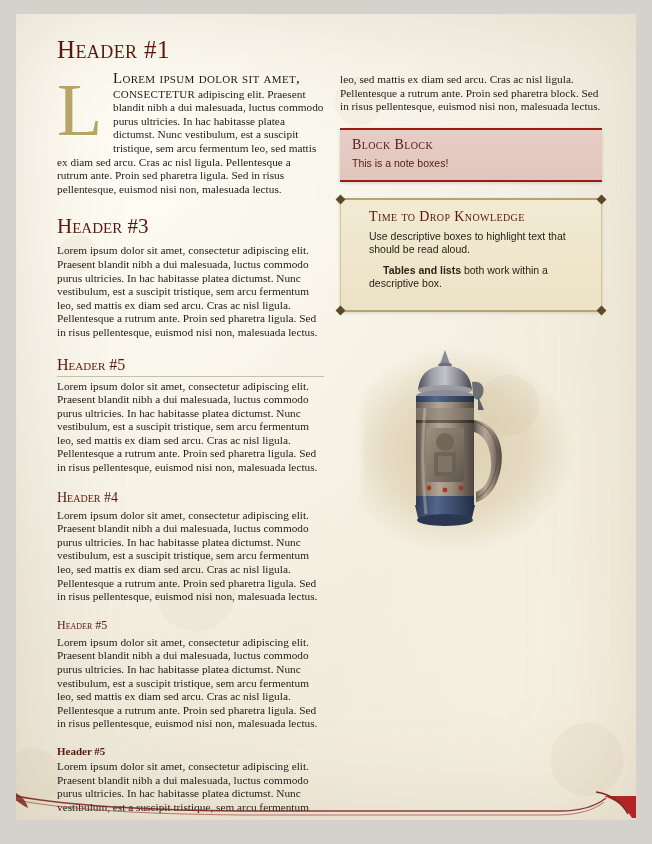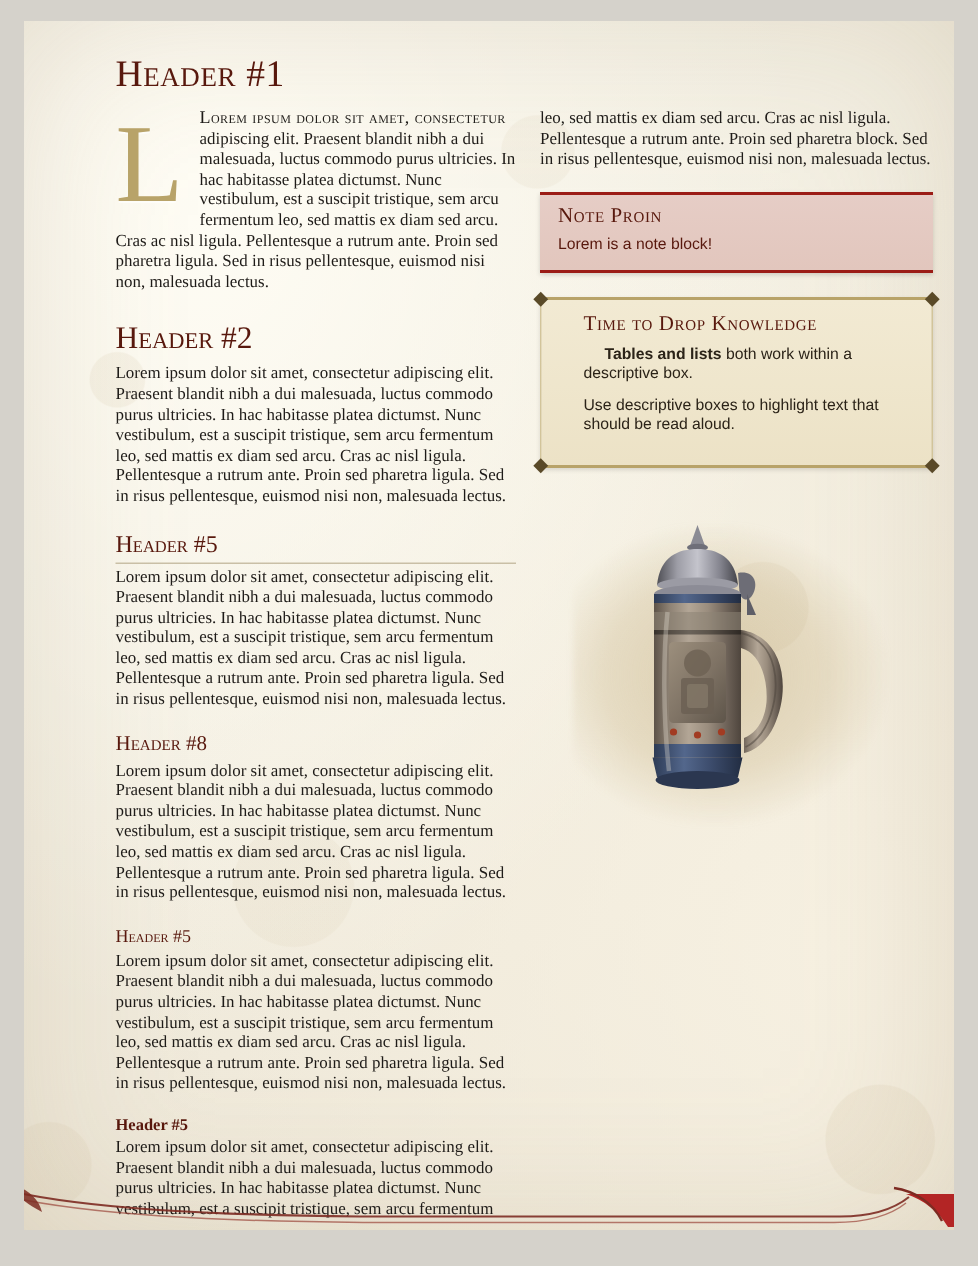--- a/index.html
+++ b/index.html
@@ -55,21 +55,20 @@
   
   #content {
     position: absolute;
     left: 0; top: 0;
     width: 652px;
     height: 800px;
   }
   .col {
     position: absolute;
     top: 36px;
-    margin-left: 20px;
   }
   #col-left  { left: 57px;  width: 267px; }
   #col-right { left: 340px; width: 262px; }
 
   
   .h1 {
     font-family: "Liberation Serif", serif;
     font-variant: small-caps;
     color: #58180d;
     font-size: 25px;
@@ -123,21 +122,21 @@
   p.body {
     font-family: "Liberation Serif", serif;
     font-size: 11.3px;
     line-height: 13.6px;
     color: #1e1b18;
     margin: 0 0 8px 0;
     text-align: left;
   }
   .smallcaps-lead {
     font-variant: small-caps;
-    font-size: 12px;
+    font-size: 15px;
     letter-spacing: 0.3px;
   }
 
   
   .dropcap-wrap {
     position: relative;
     min-height: 86px;
   }
   .dropcap {
     float: left;
@@ -256,54 +255,54 @@
 
     <div class="col" id="col-left">
 
       <h1 class="h1">Header #1</h1>
 
       <div class="dropcap-wrap">
         <span class="dropcap">L</span>
         <p class="body"><span class="smallcaps-lead">Lorem ipsum dolor sit amet, consectetur</span><span> adipiscing elit. Praesent blandit nibh a dui malesuada, luctus commodo purus ultricies. In hac habitasse platea dictumst. Nunc vestibulum, est a suscipit tristique, sem arcu fermentum leo, sed mattis ex diam sed arcu. Cras ac nisl ligula. Pellentesque a rutrum ante. Proin sed pharetra ligula. Sed in risus pellentesque, euismod nisi non, malesuada lectus.</span></p>
       </div>
 
-      <h2 class="h2">Header #2</h2>
+      <h2 class="h2">Header #3</h2>
       <p class="body">Lorem ipsum dolor sit amet, consectetur adipiscing elit. Praesent blandit nibh a dui malesuada, luctus commodo purus ultricies. In hac habitasse platea dictumst. Nunc vestibulum, est a suscipit tristique, sem arcu fermentum leo, sed mattis ex diam sed arcu. Cras ac nisl ligula. Pellentesque a rutrum ante. Proin sed pharetra ligula. Sed in risus pellentesque, euismod nisi non, malesuada lectus.</p>
 
       <h3 class="h3">Header #5</h3>
       <p class="body">Lorem ipsum dolor sit amet, consectetur adipiscing elit. Praesent blandit nibh a dui malesuada, luctus commodo purus ultricies. In hac habitasse platea dictumst. Nunc vestibulum, est a suscipit tristique, sem arcu fermentum leo, sed mattis ex diam sed arcu. Cras ac nisl ligula. Pellentesque a rutrum ante. Proin sed pharetra ligula. Sed in risus pellentesque, euismod nisi non, malesuada lectus.</p>
 
-      <h4 class="h4">Header #8</h4>
+      <h4 class="h4">Header #4</h4>
       <p class="body">Lorem ipsum dolor sit amet, consectetur adipiscing elit. Praesent blandit nibh a dui malesuada, luctus commodo purus ultricies. In hac habitasse platea dictumst. Nunc vestibulum, est a suscipit tristique, sem arcu fermentum leo, sed mattis ex diam sed arcu. Cras ac nisl ligula. Pellentesque a rutrum ante. Proin sed pharetra ligula. Sed in risus pellentesque, euismod nisi non, malesuada lectus.</p>
 
       <h5 class="h5">Header #5</h5>
       <p class="body">Lorem ipsum dolor sit amet, consectetur adipiscing elit. Praesent blandit nibh a dui malesuada, luctus commodo purus ultricies. In hac habitasse platea dictumst. Nunc vestibulum, est a suscipit tristique, sem arcu fermentum leo, sed mattis ex diam sed arcu. Cras ac nisl ligula. Pellentesque a rutrum ante. Proin sed pharetra ligula. Sed in risus pellentesque, euismod nisi non, malesuada lectus.</p>
 
       <h6 class="h6">Header #5</h6>
       <p class="body">Lorem ipsum dolor sit amet, consectetur adipiscing elit. Praesent blandit nibh a dui malesuada, luctus commodo purus ultricies. In hac habitasse platea dictumst. Nunc vestibulum, est a suscipit tristique, sem arcu fermentum</p>
 
     </div>
 
     <div class="col" id="col-right">
 
       <p class="body" style="margin-top:37px;">leo, sed mattis ex diam sed arcu. Cras ac nisl ligula. Pellentesque a rutrum ante. Proin sed pharetra block. Sed in risus pellentesque, euismod nisi non, malesuada lectus.</p>
 
       <div class="note-block">
-        <div class="note-title">Note Proin</div>
-        <p class="note-text"><span>Lorem is a note block!</span></p>
+        <div class="note-title">Block Block</div>
+        <p class="note-text"><span>This is a note boxes!</span></p>
       </div>
 
       <div class="desc-box">
         <span class="corner c-tl"></span>
         <span class="corner c-tr"></span>
         <span class="corner c-bl"></span>
         <span class="corner c-br"></span>
         <div class="desc-title">Time to Drop Knowledge</div>
+        <p class="desc-text">Use descriptive boxes to highlight text that should be read aloud.</p>
         <p class="desc-text indent"><b>Tables and lists</b><span> both work within a descriptive box.</span></p>
-        <p class="desc-text">Use descriptive boxes to highlight text that should be read aloud.</p>
       </div>
 
       <div id="illustration">
         <div class="stain"></div>
 
         <svg class="stein-svg" width="120" height="225" viewBox="0 0 120 225">
           <defs>
             <linearGradient id="bodyGrad" x1="0" y1="0" x2="1" y2="0">
               <stop offset="0%" stop-color="#5d5349"></stop>
               <stop offset="18%" stop-color="#8e8274"></stop>

